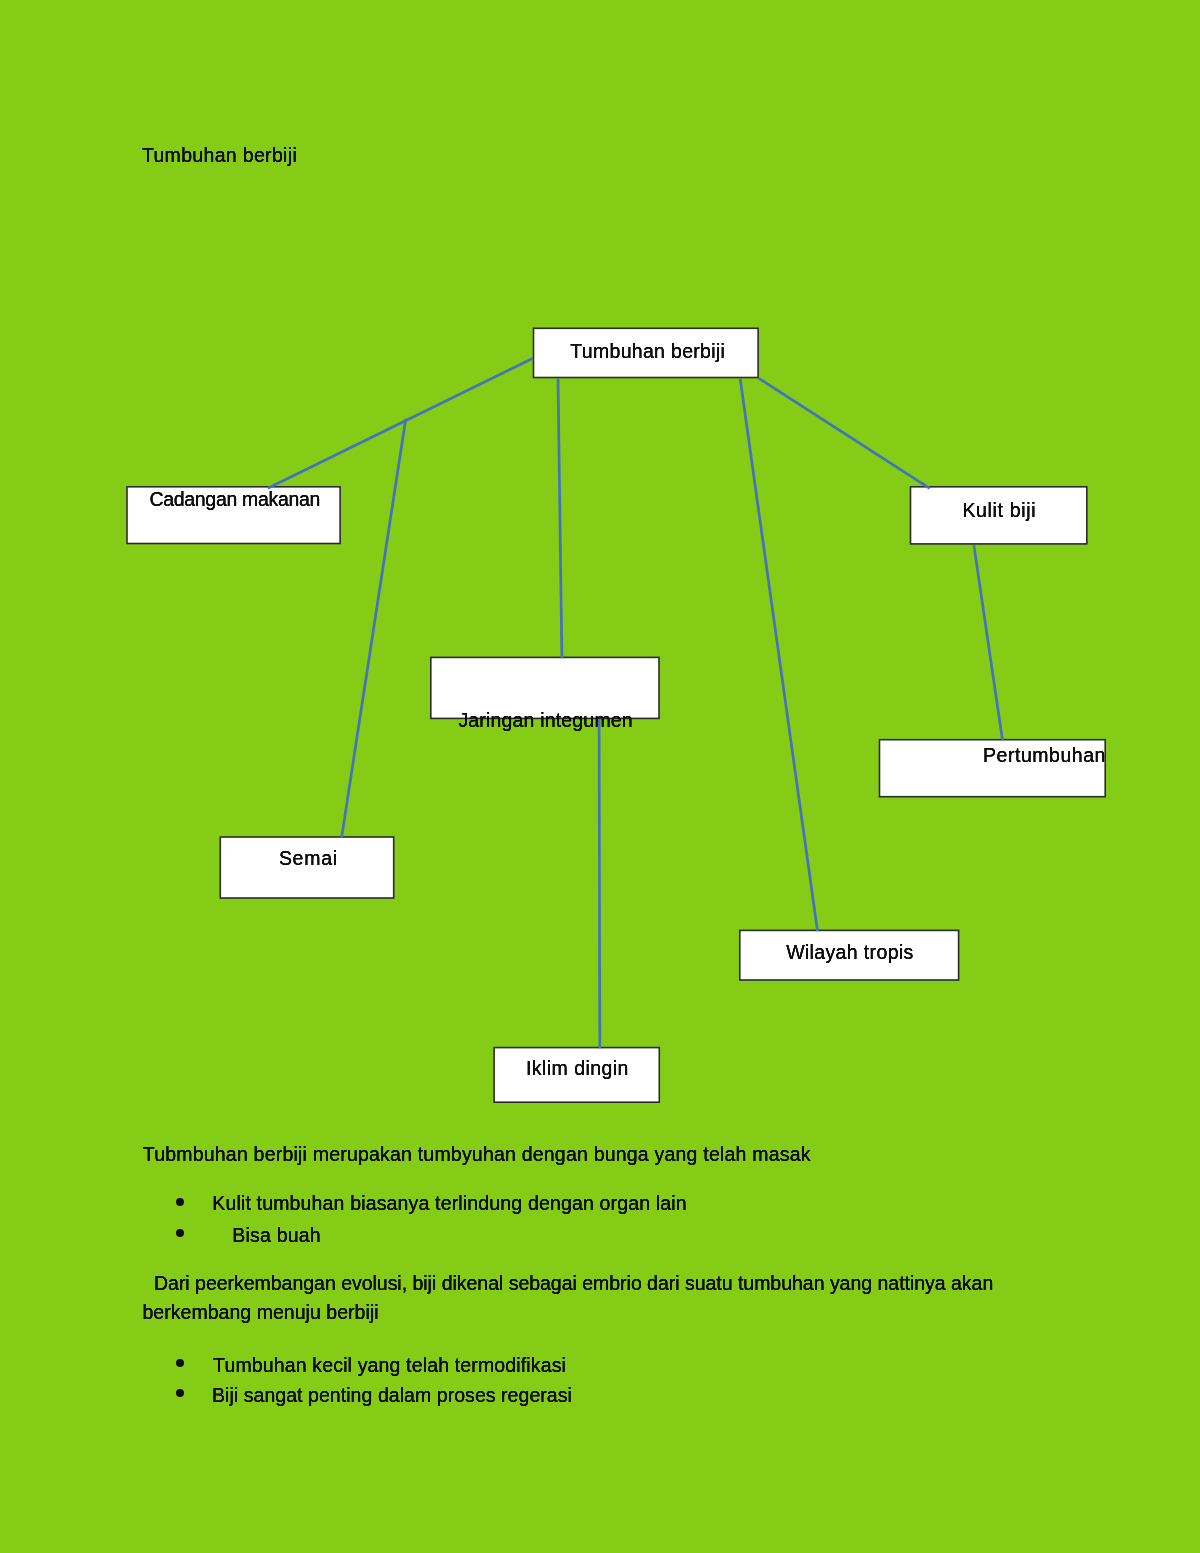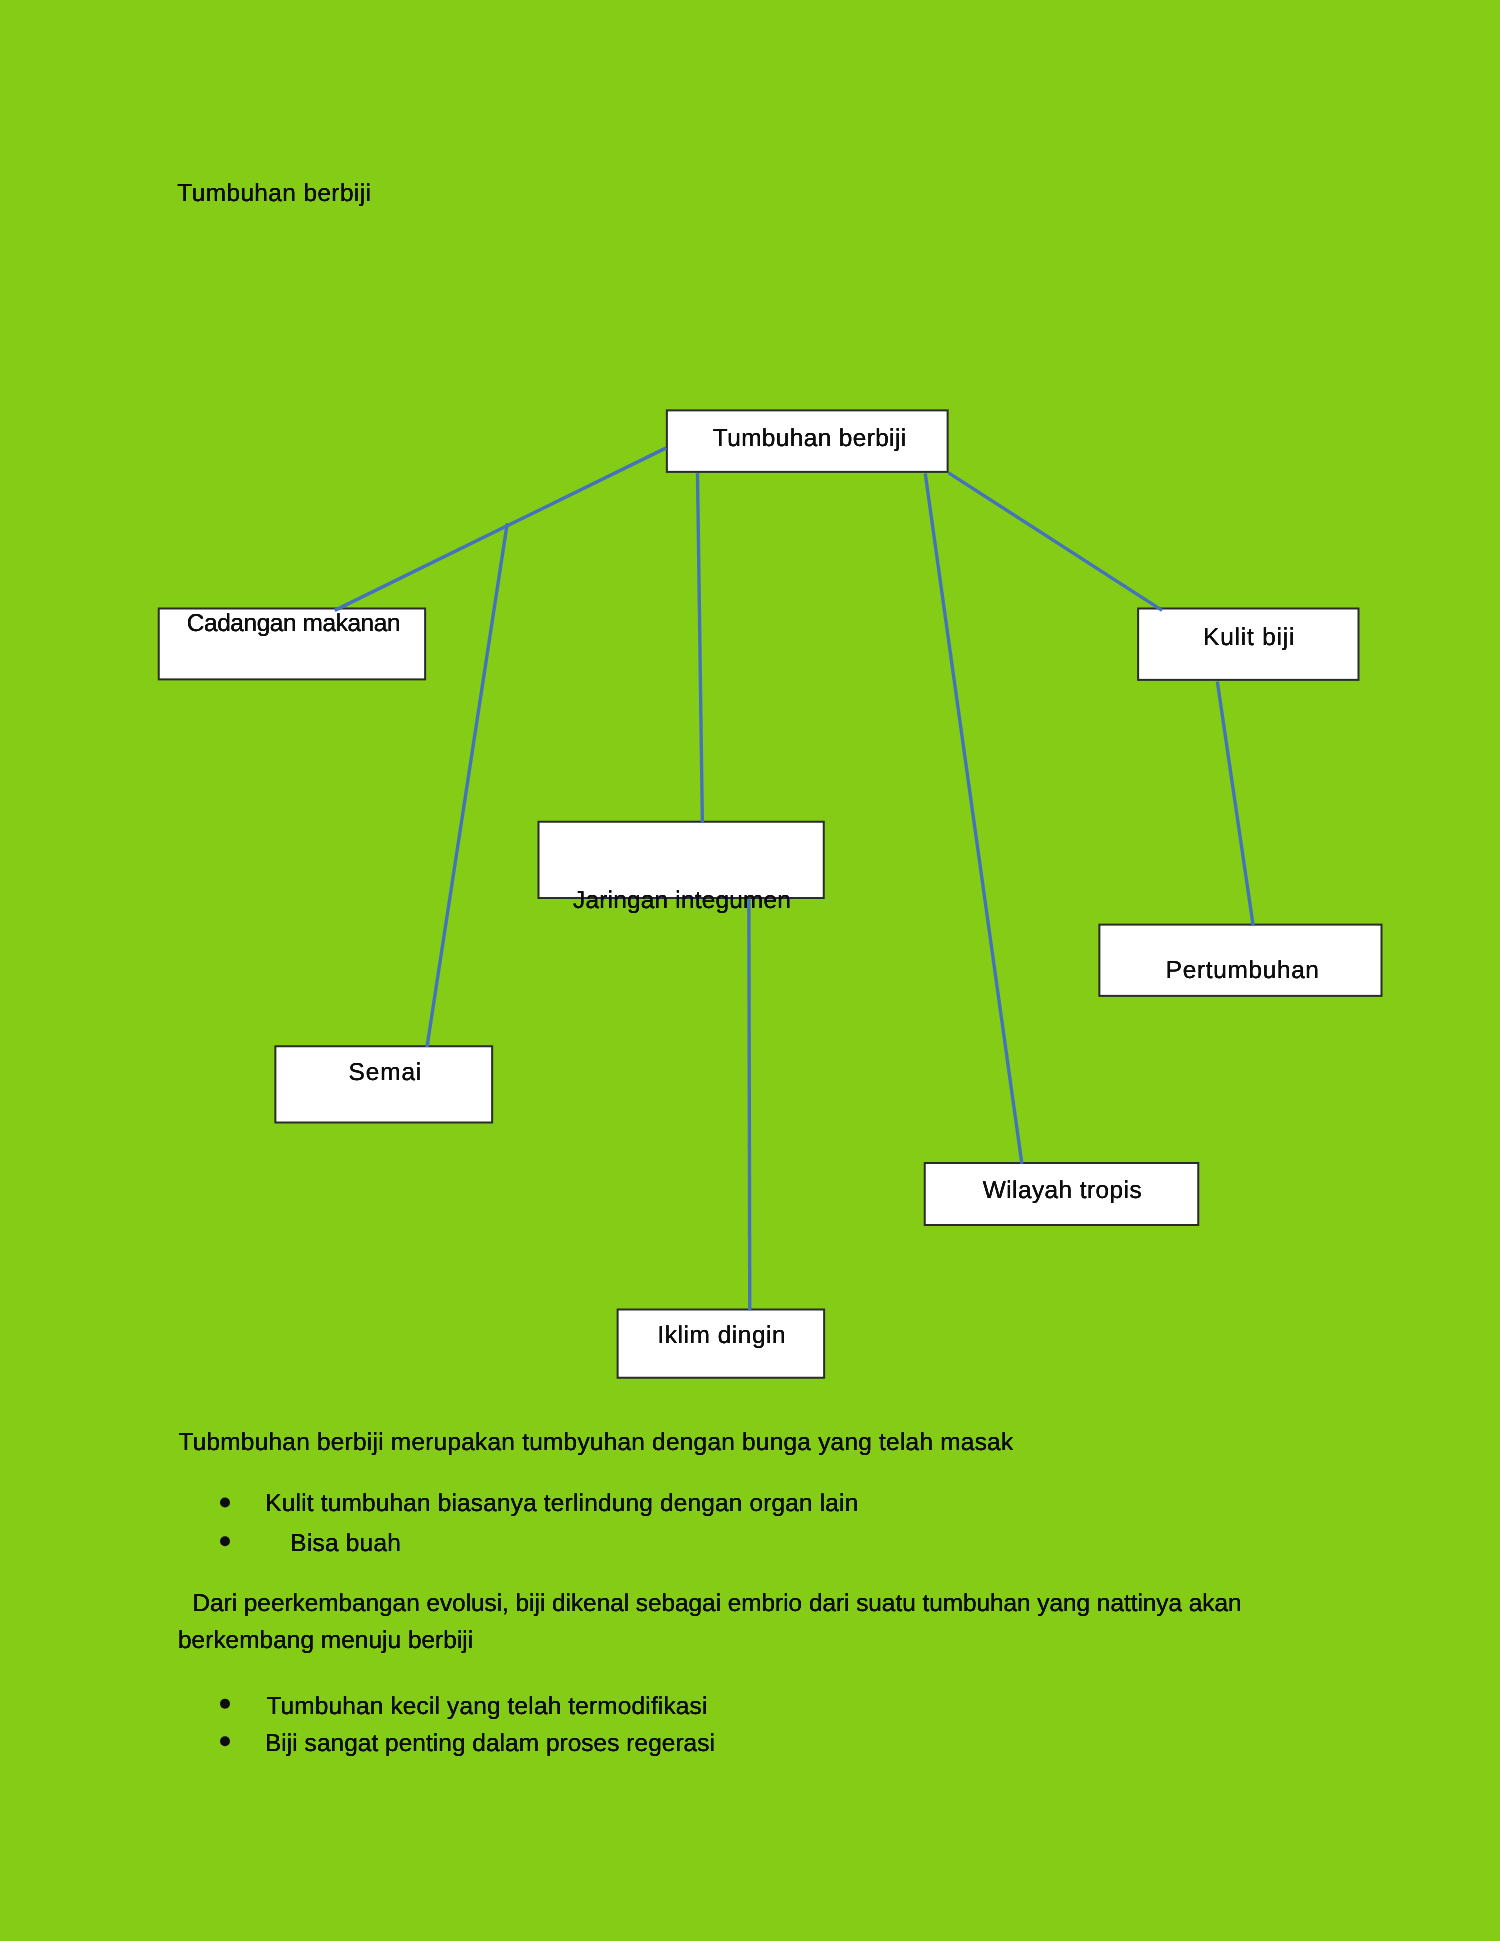--- a/index.html
+++ b/index.html
@@ -65,21 +65,21 @@
       <div class="node" style="left: 126.2px; top: 476px; width: 214.7px; height: 58.3px;">
         <span style="top: 12.3px; letter-spacing: -0.314px; text-indent: 2.492px;">Cadangan makanan</span>
       </div>
       <div class="node" style="left: 909.7px; top: 486px; width: 177.9px; height: 58.7px;">
         <span style="top: 13px; letter-spacing: 0.659px; text-indent: 1.4215px;">Kulit biji</span>
       </div>
       <div class="node" style="left: 430px; top: 656.6px; width: 229.8px; height: 62.6px;">
         <span style="top: 12px; letter-spacing: 0.178px; text-indent: 1.469px; margin-top: 40px;">Jaringan integumen</span>
       </div>
       <div class="node" style="left: 878.7px; top: 738.9px; width: 227.3px; height: 58.6px;">
-        <span style="top: 26px; letter-spacing: 0.541px; text-indent: 3.6785px;">Pertumbuhan</span>
+        <span style="top: 5px; letter-spacing: 0.541px; text-indent: 3.6785px; text-align: right;">Pertumbuhan</span>
       </div>
       <div class="node" style="left: 219.5px; top: 836.2px; width: 175px; height: 49px;">
         <span style="top: 10.4px; letter-spacing: 0.717px; text-indent: 2.6445px;">Semai</span>
       </div>
       <div class="node" style="left: 739px; top: 929.6px; width: 220.4px; height: 51.2px; text-decoration: underline;">
         <span style="top: 11px; letter-spacing: 0.357px; text-indent: 1.4245px;">Wilayah tropis</span>
       </div>
       <div class="node" style="left: 493.3px; top: 1046.8px; width: 166.8px; height: 56.2px;">
         <span style="top: 10.5px; letter-spacing: 0.453px; text-indent: 1.4465px;">Iklim dingin</span>
       </div>

